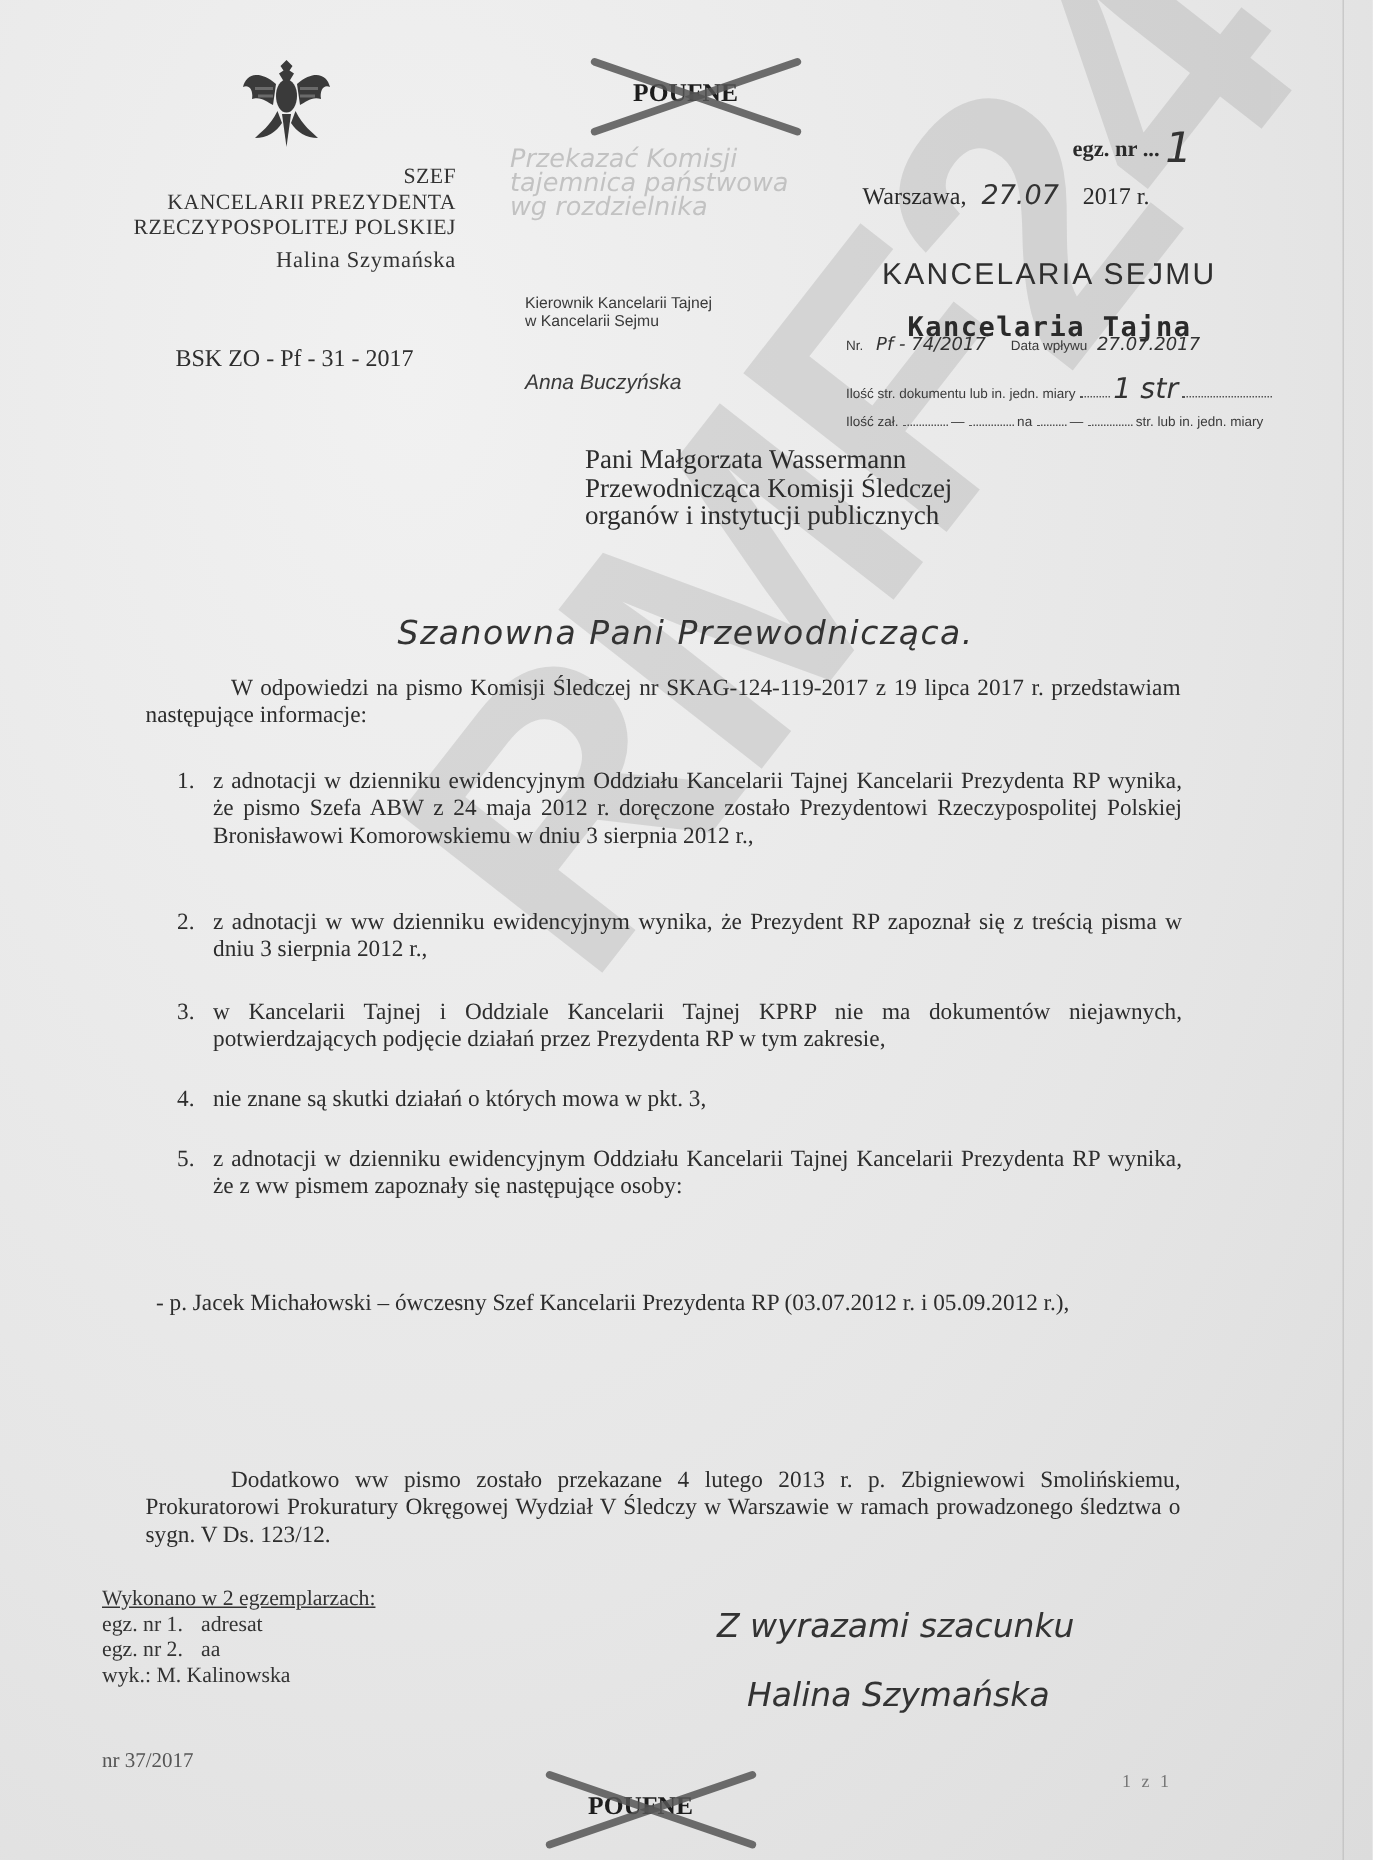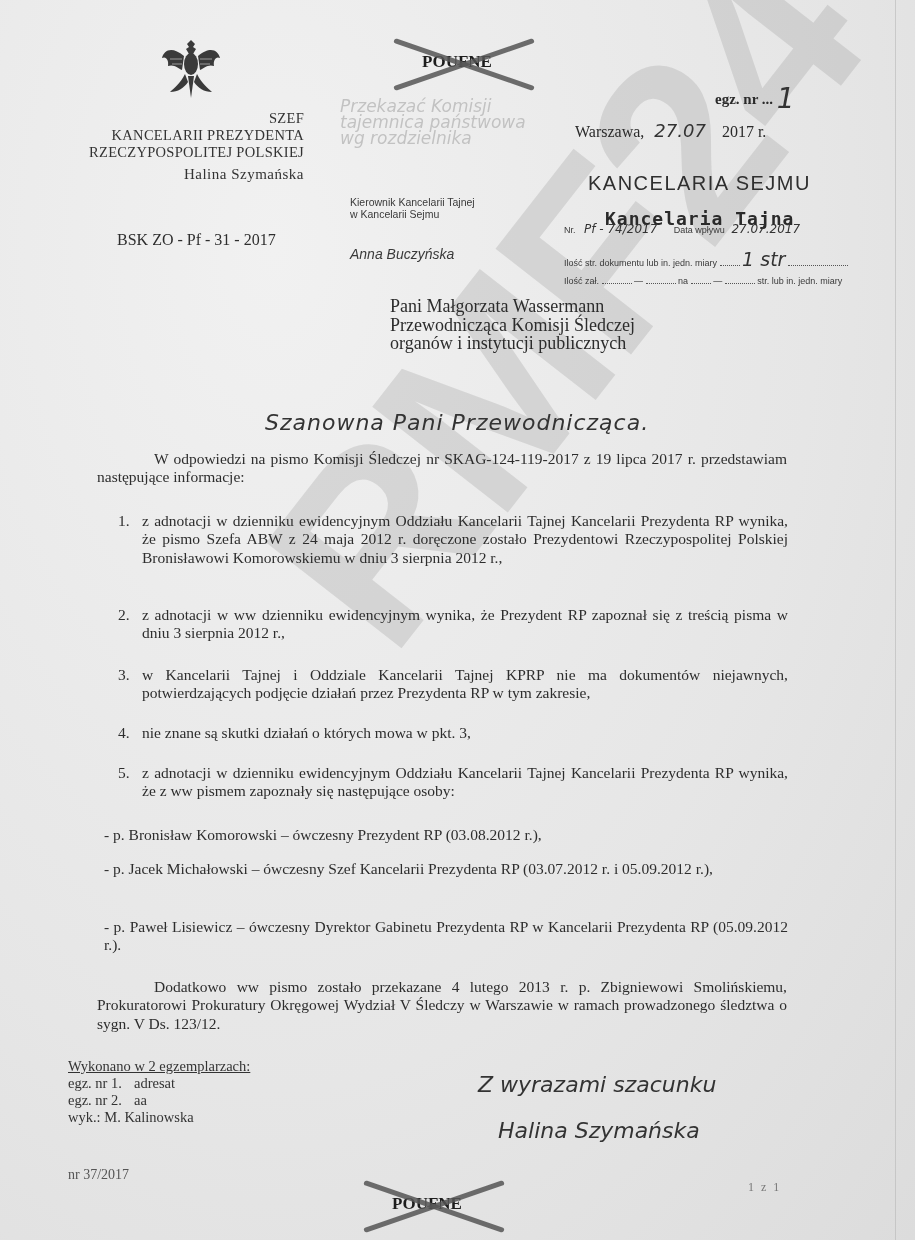--- a/index.html
+++ b/index.html
@@ -192,28 +192,22 @@
   </div>
   <div class="ol-item body-text" style="top:724px;">
     <span class="num">4.</span>
     <div class="txt">nie znane są skutki działań o których mowa w pkt. 3,</div>
   </div>
   <div class="ol-item body-text" style="top:764px;">
     <span class="num">5.</span>
     <div class="txt">z adnotacji w dzienniku ewidencyjnym Oddziału Kancelarii Tajnej Kancelarii Prezydenta RP wynika, że z ww pismem zapoznały się następujące osoby:</div>
   </div>
 
-  <div class="dash-item body-text" style="top:826px;">
-    <div class="txt">- p. Bronisław Komorowski – ówczesny Prezydent RP (03.08.2012 r.),</div>
-  </div>
   <div class="dash-item body-text" style="top:860px;">
     <div class="txt">- p. Jacek Michałowski – ówczesny Szef Kancelarii Prezydenta RP (03.07.2012 r. i 05.09.2012 r.),</div>
-  </div>
-  <div class="dash-item body-text" style="top:918px;">
-    <div class="txt">- p. Paweł Lisiewicz – ówczesny Dyrektor Gabinetu Prezydenta RP w Kancelarii Prezydenta RP (05.09.2012 r.).</div>
   </div>
 
   <div class="abs body-text p-extra">Dodatkowo ww pismo zostało przekazane 4 lutego 2013 r. p. Zbigniewowi Smolińskiemu, Prokuratorowi Prokuratury Okręgowej Wydział V Śledczy w Warszawie w ramach prowadzonego śledztwa o sygn. V Ds. 123/12.</div>
 
   <div class="abs copies">
     <div class="head">Wykonano w 2 egzemplarzach:</div>
     <div class="row"><span class="k">egz. nr 1.</span><span>adresat</span></div>
     <div class="row"><span class="k">egz. nr 2.</span><span>aa</span></div>
     <div>wyk.: M. Kalinowska</div>
   </div>

